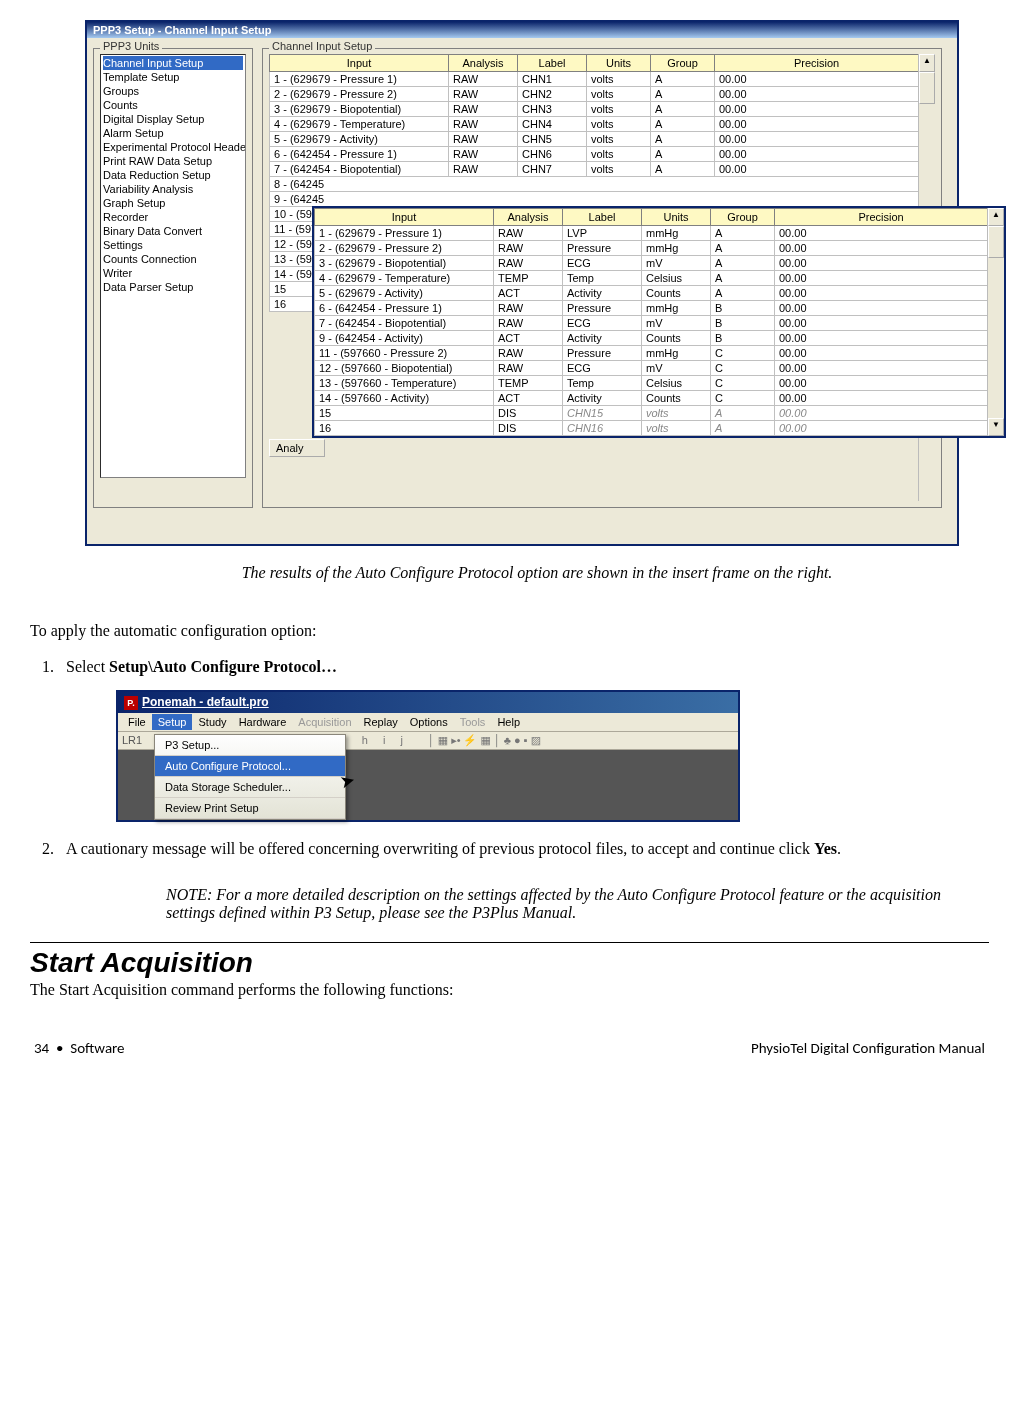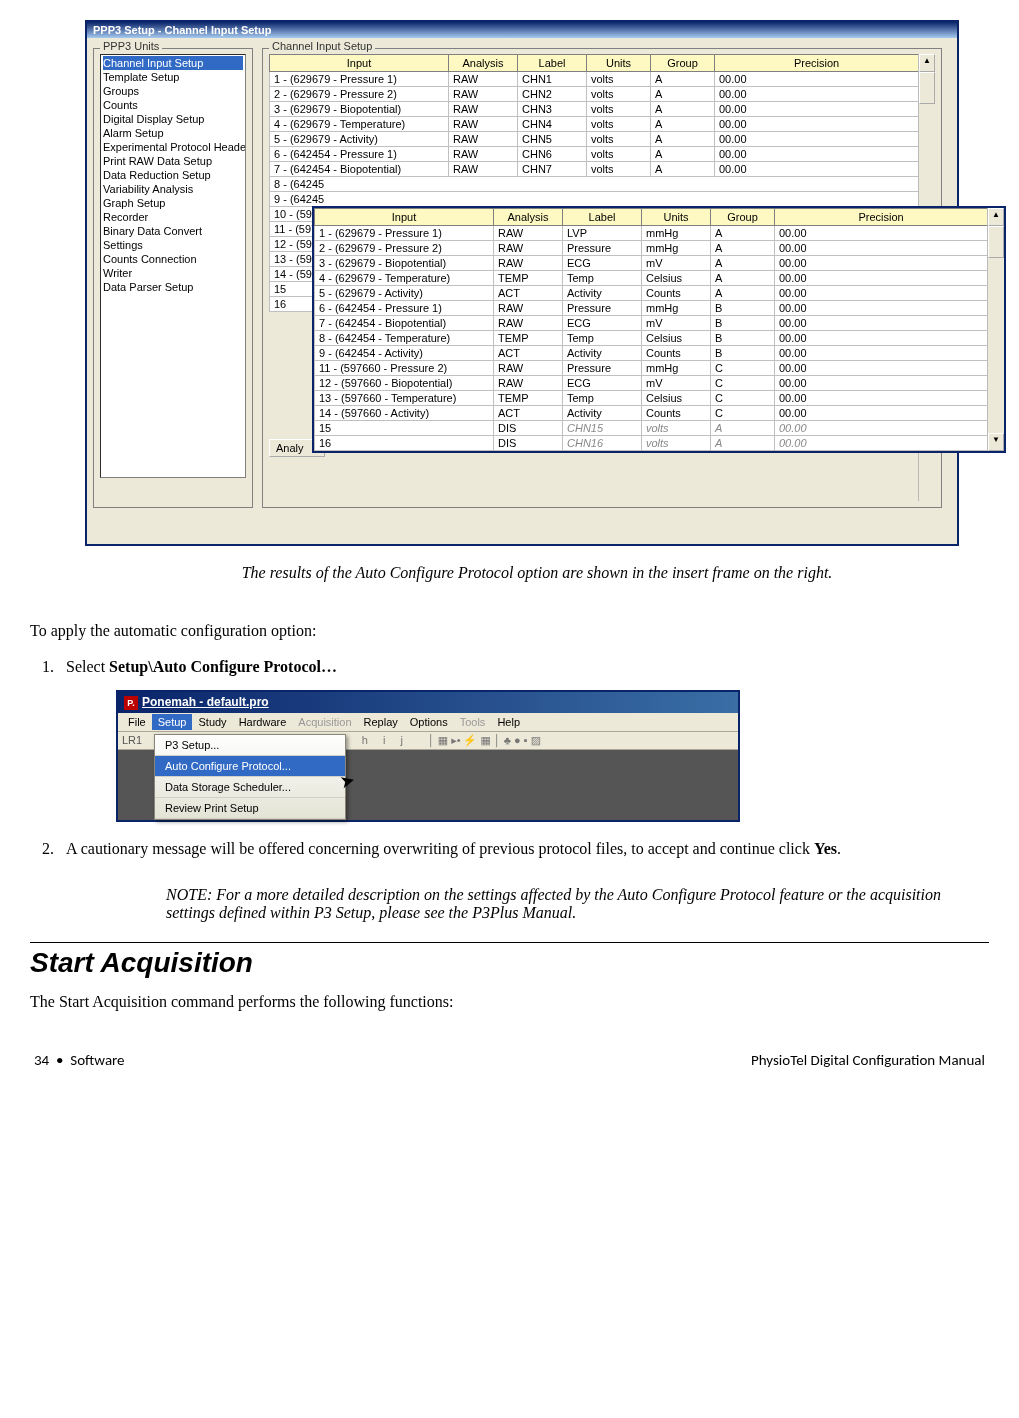--- a/index.html
+++ b/index.html
@@ -451,28 +451,20 @@
               </tr>
               <tr>
                 <td>7 - (642454 - Biopotential)</td>
                 <td>RAW</td>
                 <td>ECG</td>
                 <td>mV</td>
                 <td>B</td>
                 <td>00.00</td>
               </tr>
               <tr>
-                <td>8 - (642454 - Temperature)</td>
-                <td>TEMP</td>
-                <td>Temp</td>
-                <td>Celsius</td>
-                <td>B</td>
-                <td>00.00</td>
-              </tr>
-              <tr>
                 <td>9 - (642454 - Activity)</td>
                 <td>ACT</td>
                 <td>Activity</td>
                 <td>Counts</td>
                 <td>B</td>
                 <td>00.00</td>
               </tr>
               <tr>
                 <td>11 - (597660 - Pressure 2)</td>
                 <td>RAW</td>
@@ -565,20 +557,20 @@
   </li>
 
   <li>
     <span>A cautionary message will be offered concerning overwriting of previous protocol files, to accept and continue click </span><b>Yes</b><span>.</span>
     <div class="note">NOTE: For a more detailed description on the settings affected by the Auto Configure Protocol feature or the acquisition settings defined within P3 Setup, please see the P3Plus Manual.</div>
   </li>
 </ol>
 
 <hr class="sep">
 <div class="section-hd">Start Acquisition</div>
-<div class="body-text" style="margin-top:14px;">The Start Acquisition command performs the following functions:</div>
+<div class="body-text" style="margin-top:2px;">The Start Acquisition command performs the following functions:</div>
 
 <div class="footer">
   <div>
     <span>34</span>&nbsp;&nbsp;<span>•</span>&nbsp;&nbsp;<span>Software</span>
   </div>
   <div>PhysioTel Digital Configuration Manual</div>
 </div>
 
 </body></html>

